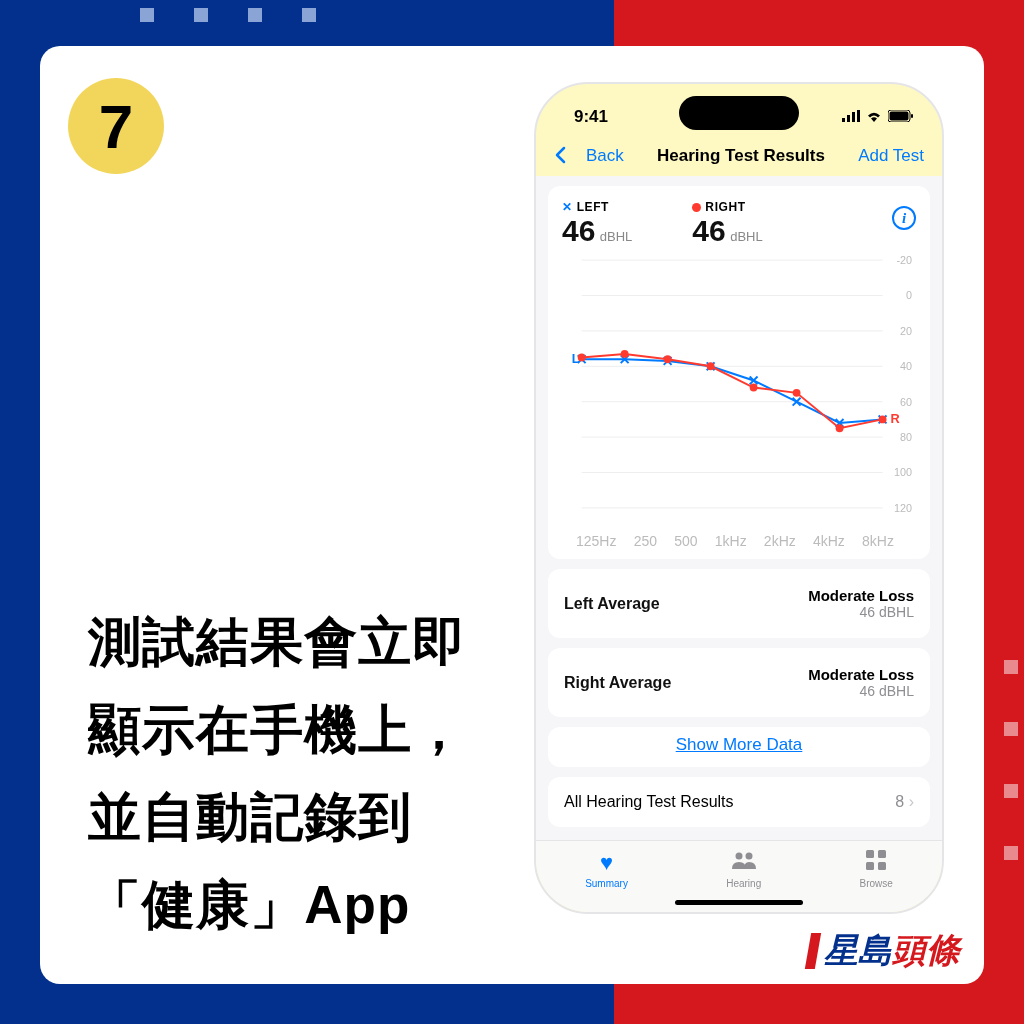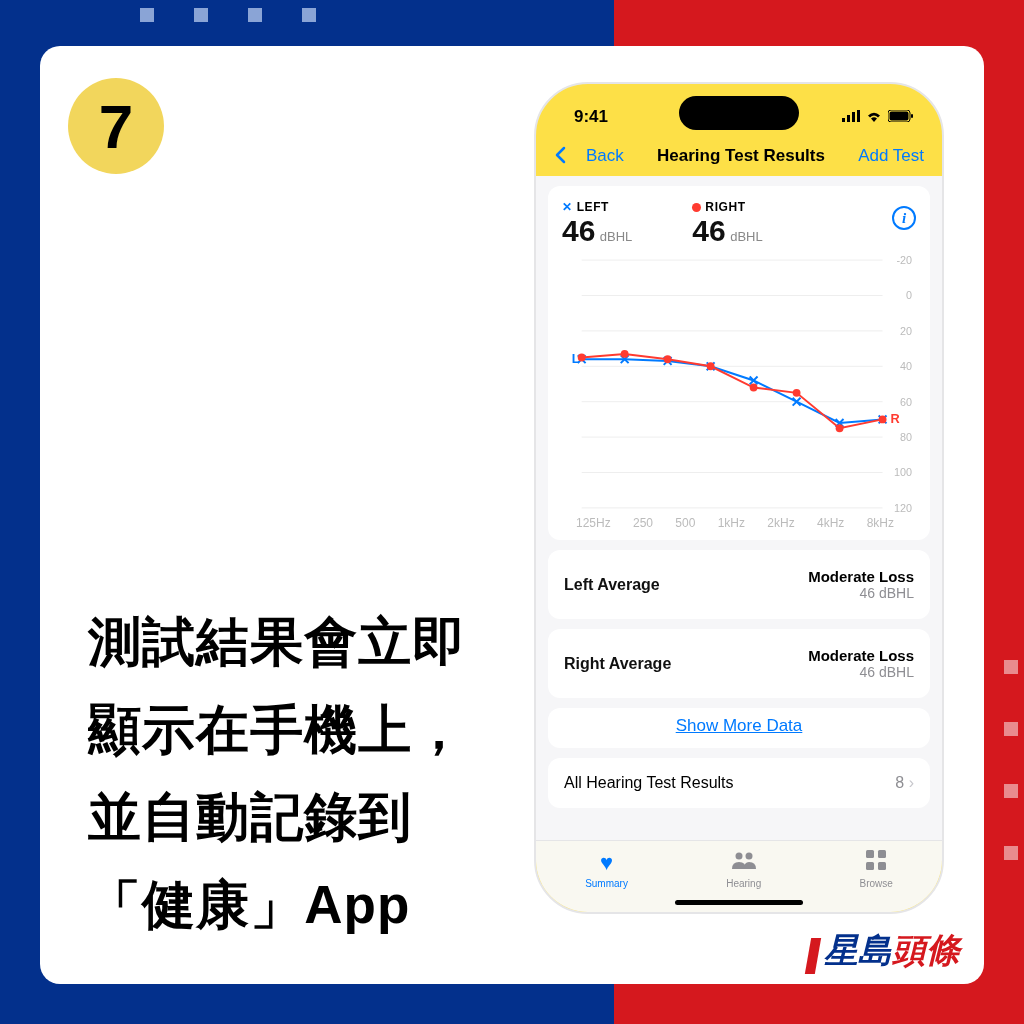--- a/index.html
+++ b/index.html
@@ -65,21 +65,21 @@
     color: #d5181e;
     font-size: 24px;
     margin-top: 32px;
   }
   .phone-col {
     flex: 1;
     display: flex; justify-content: center; align-items: flex-start;
   }
   .phone {
     width: 410px; height: 832px;
-    background: #fde047;
+    background: #fef9c3;
     border-radius: 54px;
     border: 2px solid #e5e5e7;
     position: relative;
     overflow: hidden;
     display: flex; flex-direction: column;
     padding: 0;
   }
   .status-bar {
     height: 54px;
     display: flex; align-items: center; justify-content: space-between;
@@ -119,21 +119,21 @@
   .legend-value { font-size: 30px; font-weight: 700; color:#111; }
   .legend-unit { font-size: 13px; color: #888; font-weight:400; }
   .info-circle {
     position:absolute; right:26px; margin-top:6px;
     width:24px; height:24px; border:2px solid #007aff; border-radius:50%;
     color:#007aff; display:flex; align-items:center; justify-content:center;
     font-family: Georgia, serif; font-style: italic; font-size:15px; font-weight:700;
   }
   .timestamp { font-size: 13px; color: #888; margin-top: 4px; }
   .audiogram { position:relative; height: 260px; margin-top: 6px; text-align: center;}
-  .xlabels { display:flex; justify-content:space-between; font-size:12px; color:#bbb; padding: 0 22px 0 14px; margin-top:2px;}
+  .xlabels { display:flex; justify-content:space-between; font-size:14px; color:#bbb; padding: 0 22px 0 14px; margin-top:19px;}
   .avg-card {
     background:#fff; border-radius:12px; padding:18px 16px;
     display:flex; justify-content:space-between; align-items:center;
   }
   .avg-label { font-size:16px; color:#111;font-weight:bold; }
   .avg-val { text-align:right; }
   .avg-val .loss { font-size:15px; font-weight:600; }
   .avg-val .db { font-size:14px; color:#8e8e93; }
   .show-more { text-align:center; color:#007aff; font-size:17px; padding:8px 0 12px; background:#fff; border-radius:12px;text-decoration:underline;}
   .all-results {
@@ -144,21 +144,21 @@
   .tab-bar {
     height:72px; border-top:1px solid #e5e5e7; background:rgba(249,249,251,0.95);
     display:flex; justify-content:space-around; align-items:center; padding-bottom:14px;
   }
   .tab { display:flex; flex-direction:column; align-items:center; gap:2px; font-size:10px; color:#8e8e93;}
   .tab.active { color:#007aff; }
   .tab .ticon { font-size:22px; }
   .home-ind { position:absolute; bottom:7px; left:50%; transform:translateX(-50%); width:128px; height:5px; background:#000; border-radius:3px;}
   .brand {
     position:absolute; right:64px; bottom:50px;
-    display:flex; align-items:flex-end;
+    display:flex; align-items:center;
     font-weight:900; font-size:34px;
     font-style: italic;
   }
   .brand .bar { display:inline-block; width:10px; height:36px; background:#d5181e; margin-right:6px; transform:skewX(-10deg);}
   .brand .t1 { color:#03308c; }
   .brand .t2 { color:#d5181e; }
 </style>
 </head>
 <body>
 

